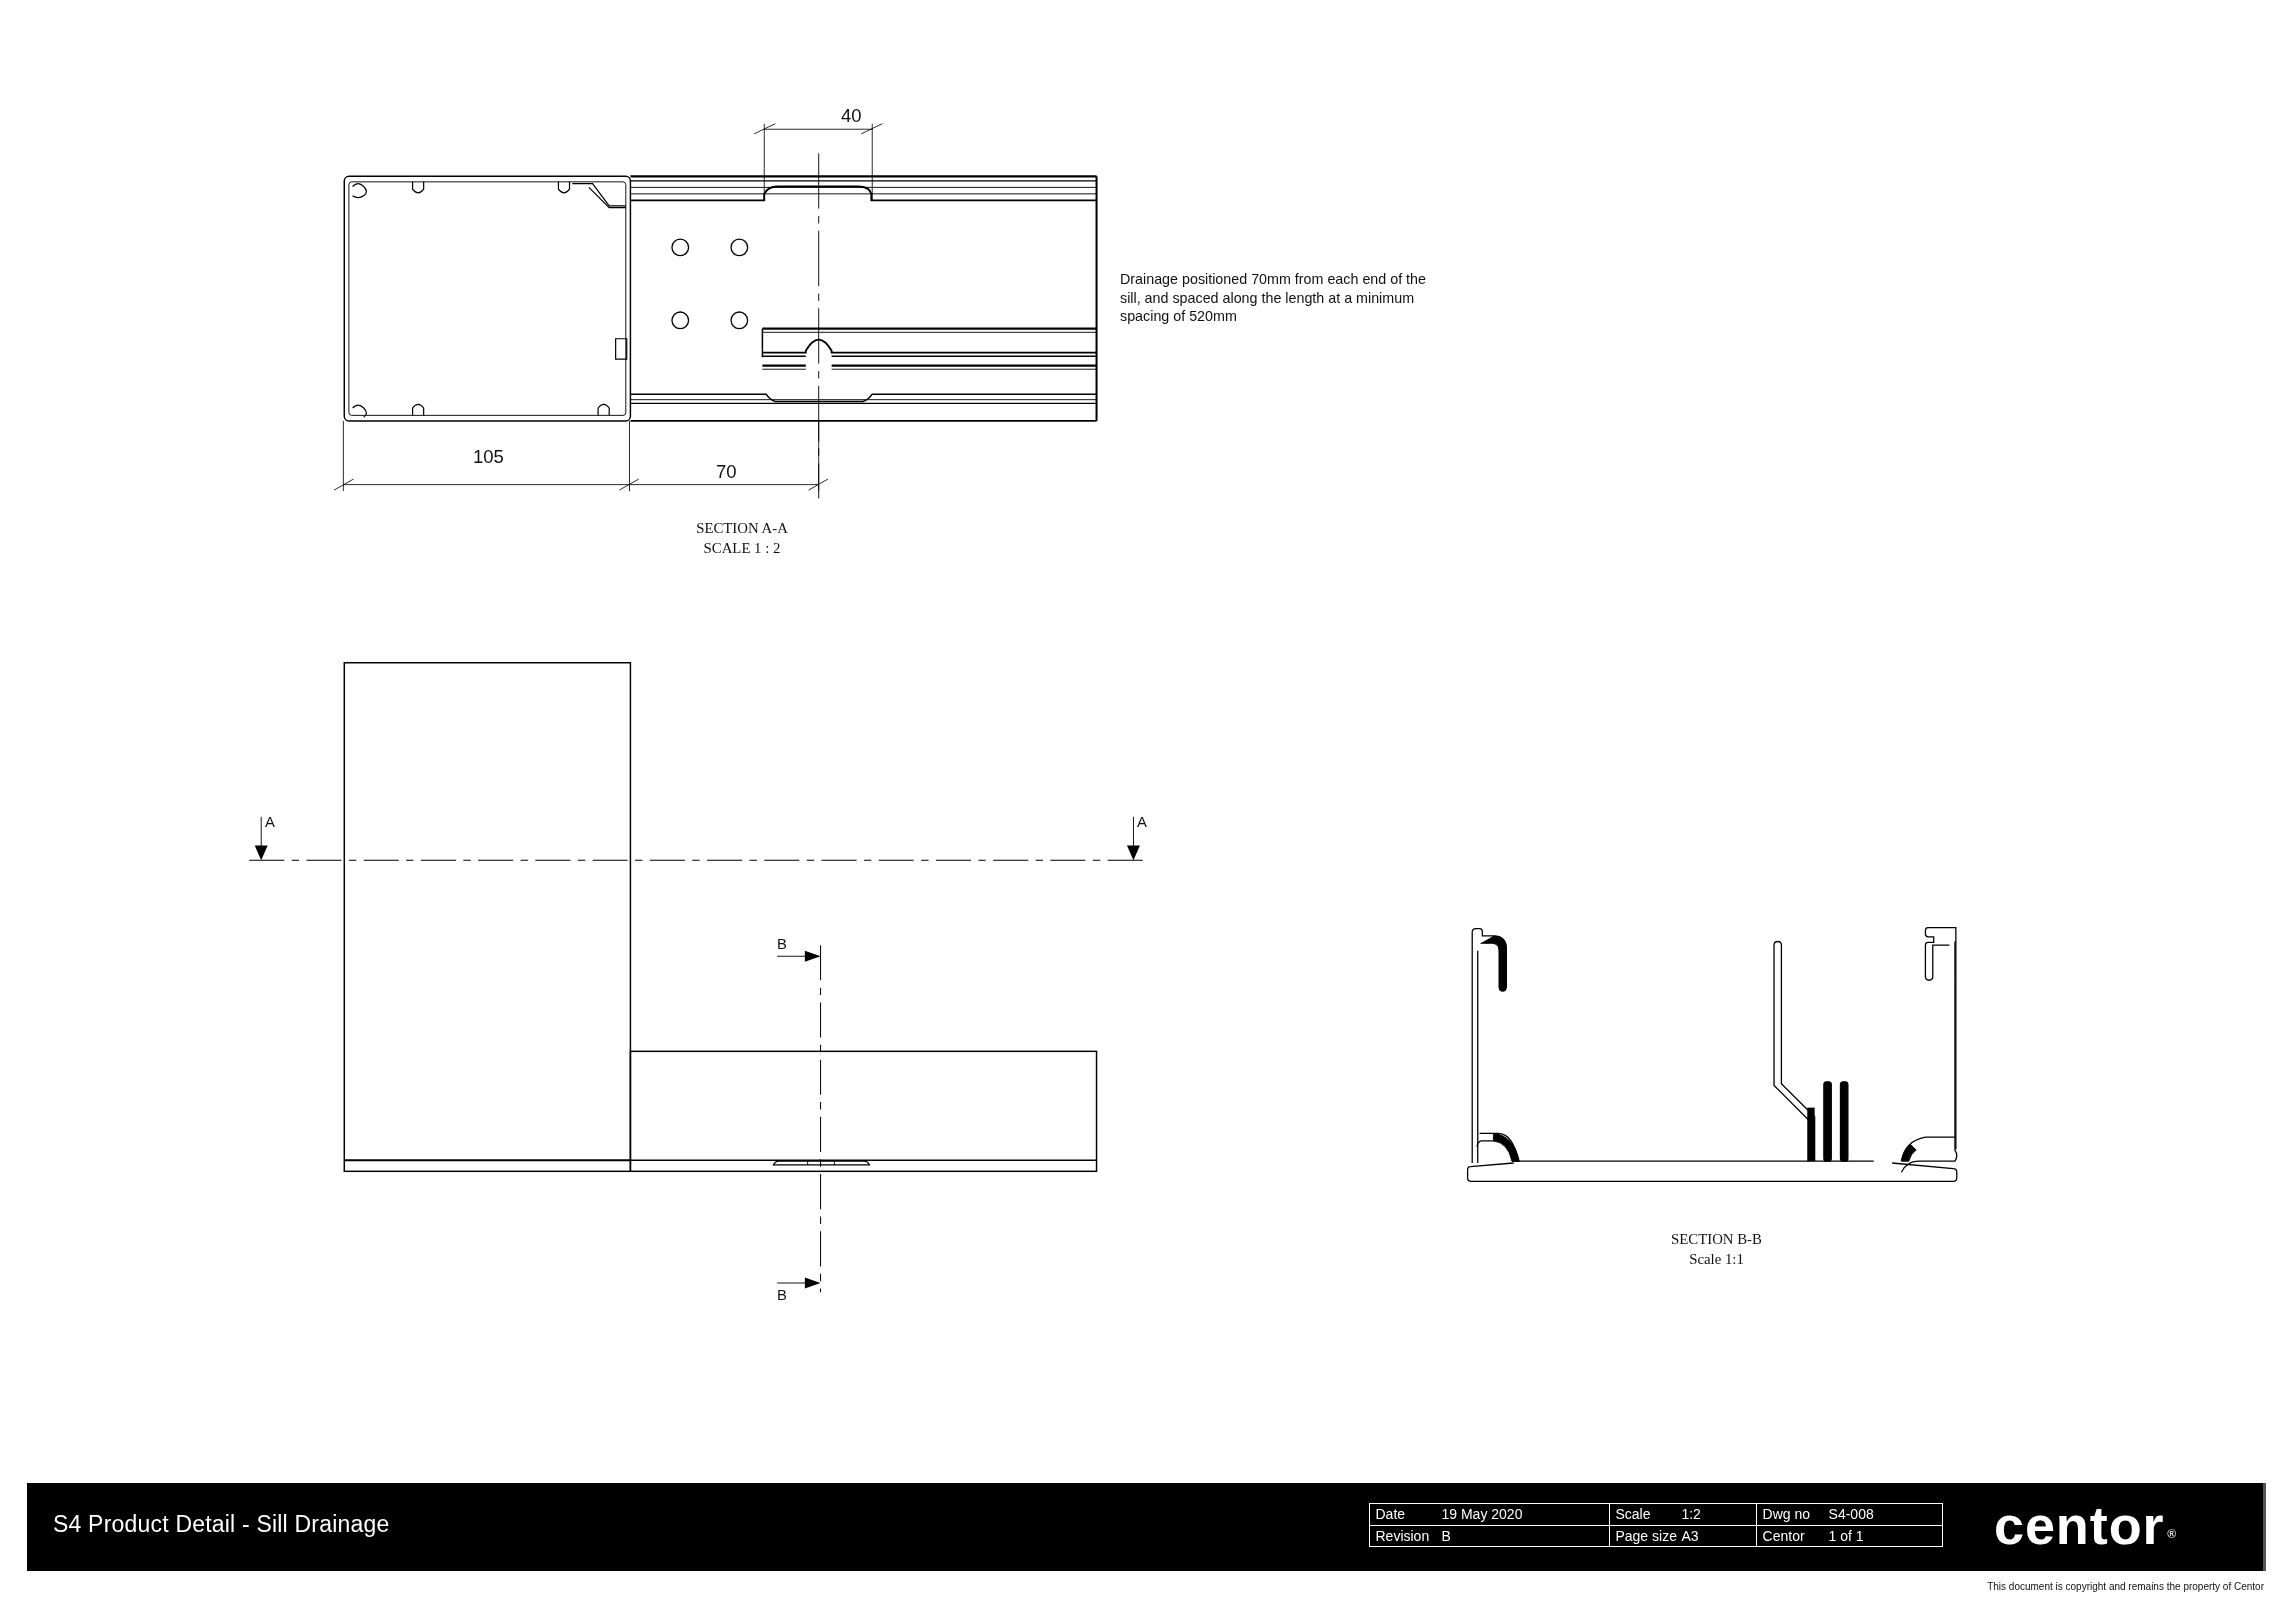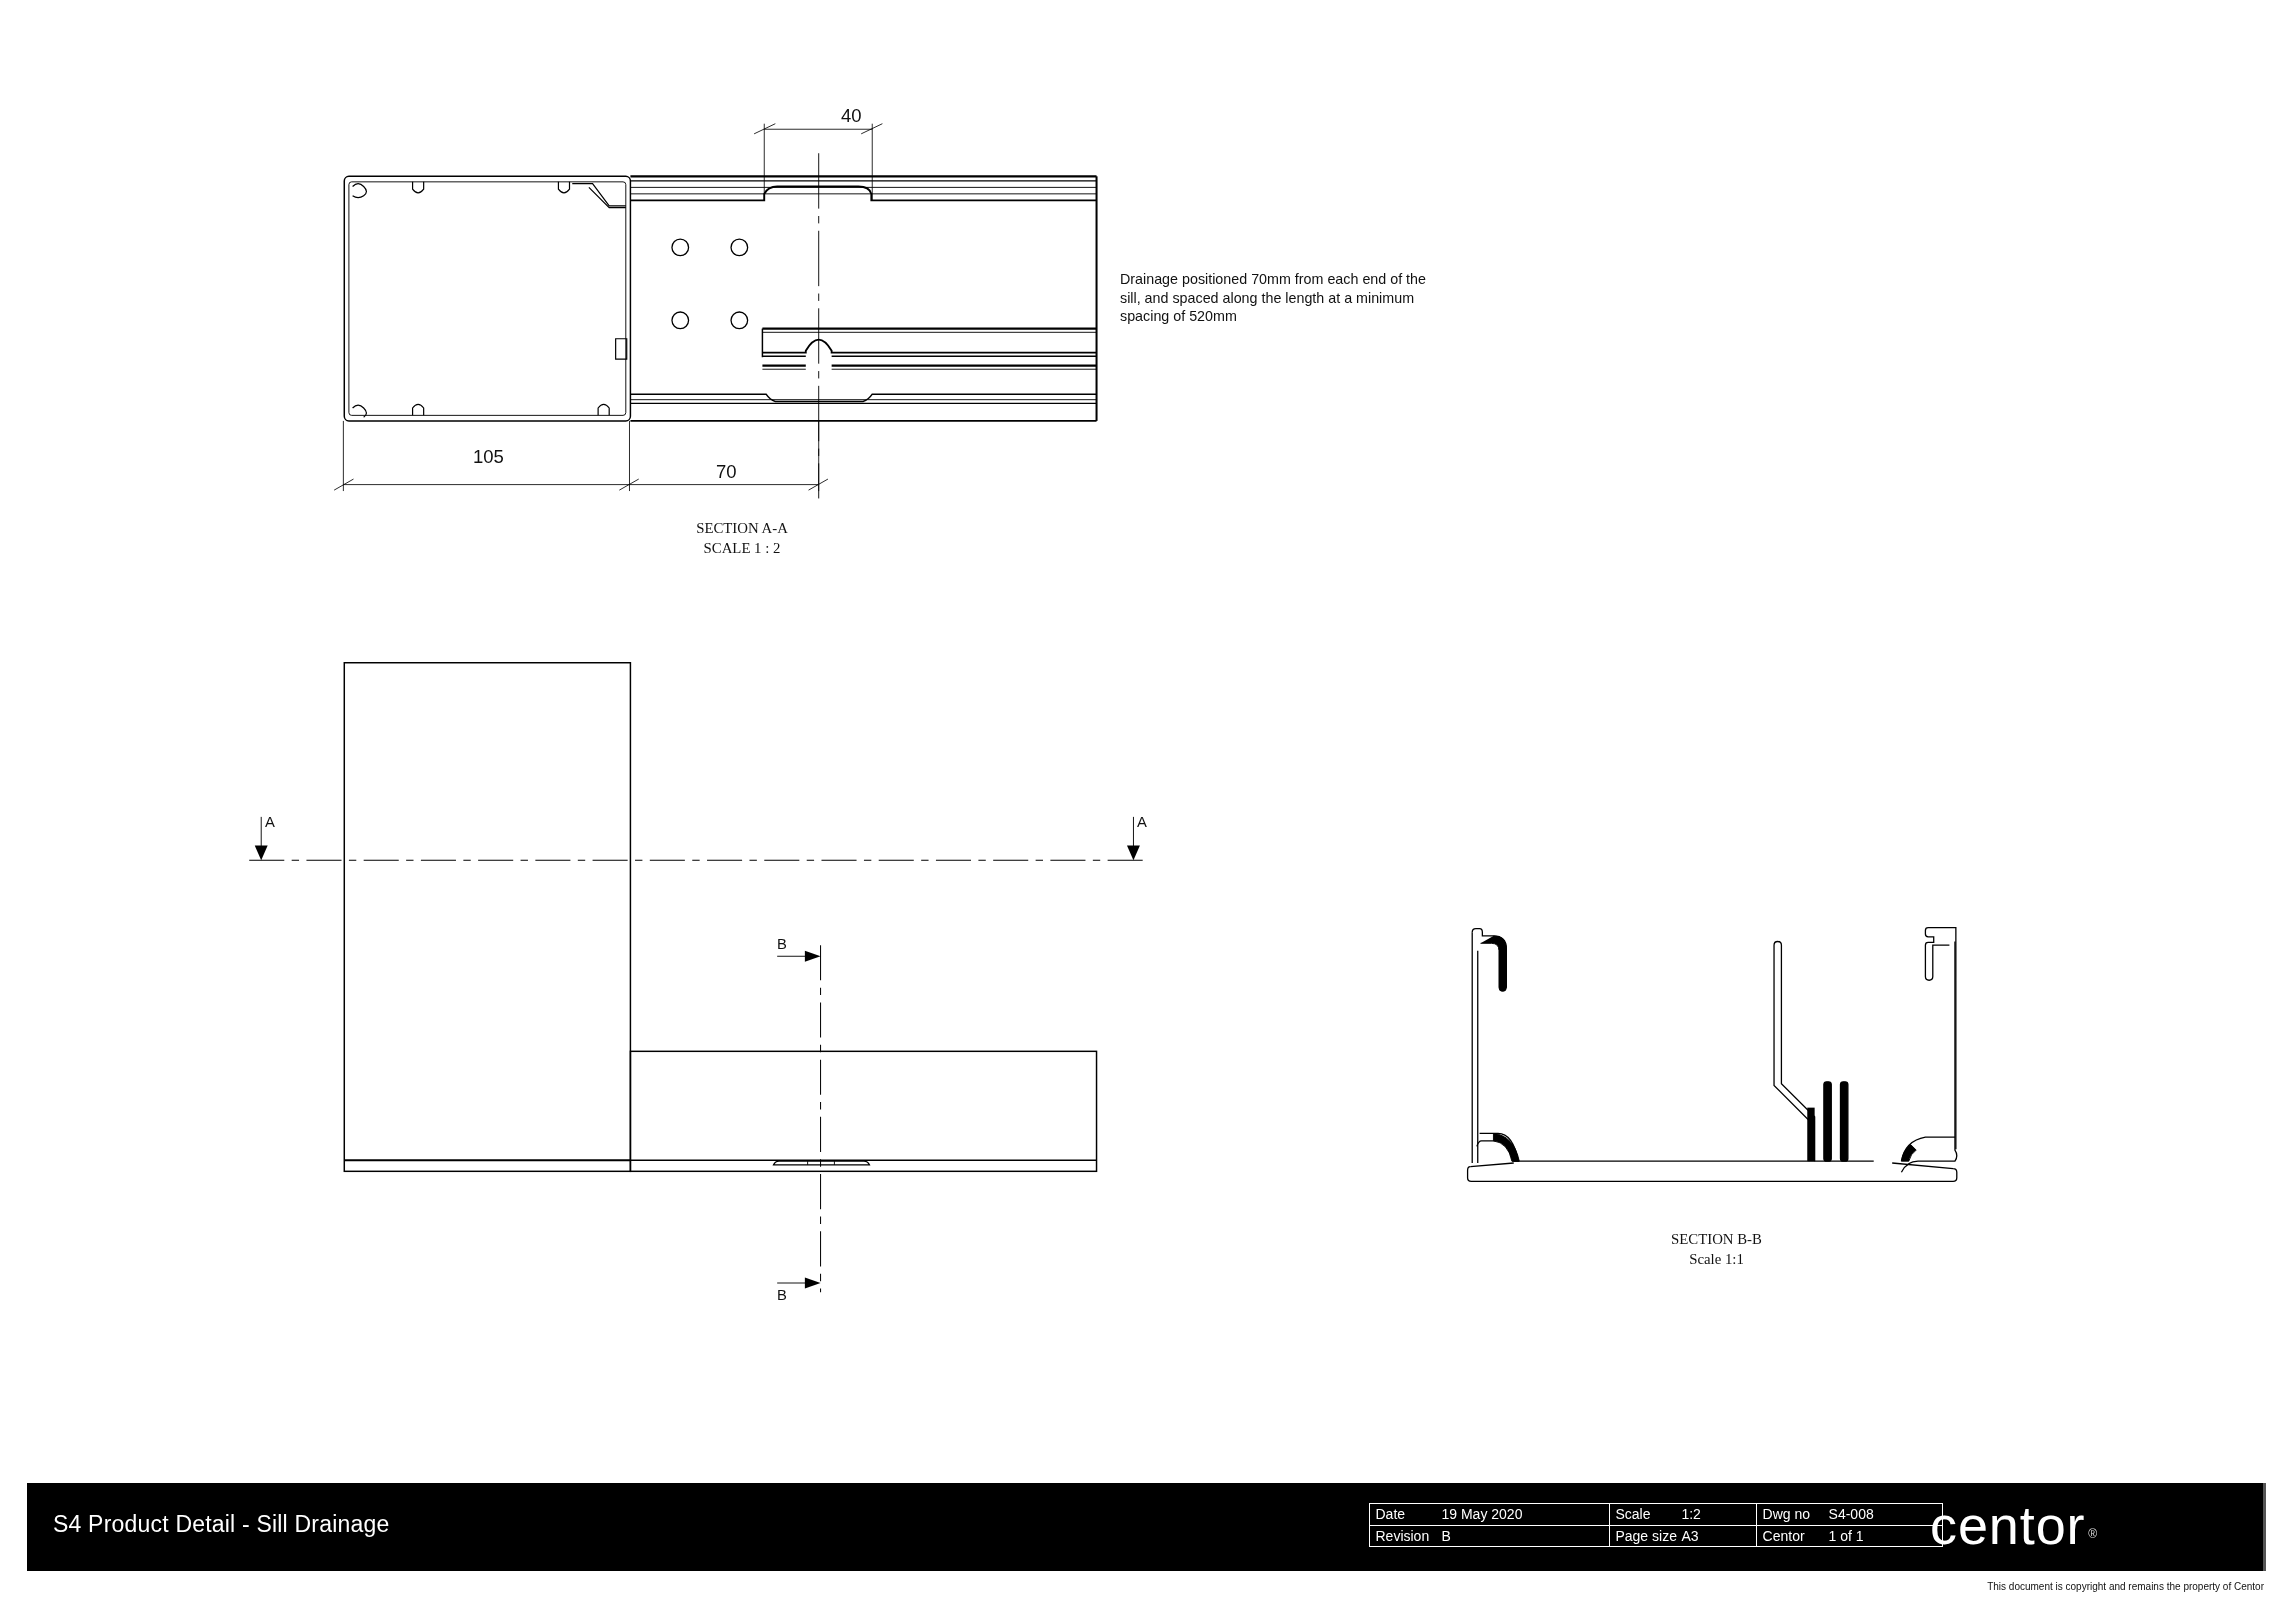--- a/index.html
+++ b/index.html
@@ -7,21 +7,21 @@
   svg.drawing { position:absolute; left:0; top:0; }
   .note { position:absolute; left:1120px; top:270px; width:314px; font-size:14.3px; line-height:18.5px; color:#111; }
   .caption { position:absolute; text-align:center; font-size:14.8px; line-height:20px; color:#111;font-family:Liberation Serif, serif; }
   .dim-label { position:absolute; font-size:18.5px; color:#111; }
   .sec-letter { position:absolute; font-size:14.8px; color:#111; }
   .titlebar { position:absolute; left:27px; top:1483px; width:2236px; height:88px; background:#000; border-right:3.7px solid #555; }
   .title { position:absolute; left:26px; top:28px; font-size:23px; color:#fff; letter-spacing:0.2px; }
   .infotable { position:absolute; left:1369px; top:1503px; width:574px; height:44px; border:1.4px solid #fff; border-collapse:collapse; color:#fff; font-size:14px; }
   .infotable td { border:1.4px solid #fff; padding:0 5.5px; height:20px; vertical-align:middle; }
   .infotable .k { display:inline-block; width:66px; }
-  .logo { position:absolute; left:1903px; top:13px; font-size:54px; color:#fff; font-weight:normal; letter-spacing:0.9px; line-height:59px; }
+  .logo { position:absolute; left:1967px; top:13px; font-size:54px; color:#fff; font-weight:bold; letter-spacing:0.9px; line-height:59px; }
   .logo sup { font-size:12px; vertical-align:top; position:relative; top:9.2px; margin-left:2.8px; color:#ddd; }
   .copyright { position:absolute; right:26px; top:1581px; font-size:10px; color:#111; }
 </style>
 </head>
 <body>
 
 <svg class="drawing" width="2290" height="1619" viewBox="0 0 2481 1754" xmlns="http://www.w3.org/2000/svg">
 
   <g stroke="#000" fill="none" stroke-width="1.6">
 

